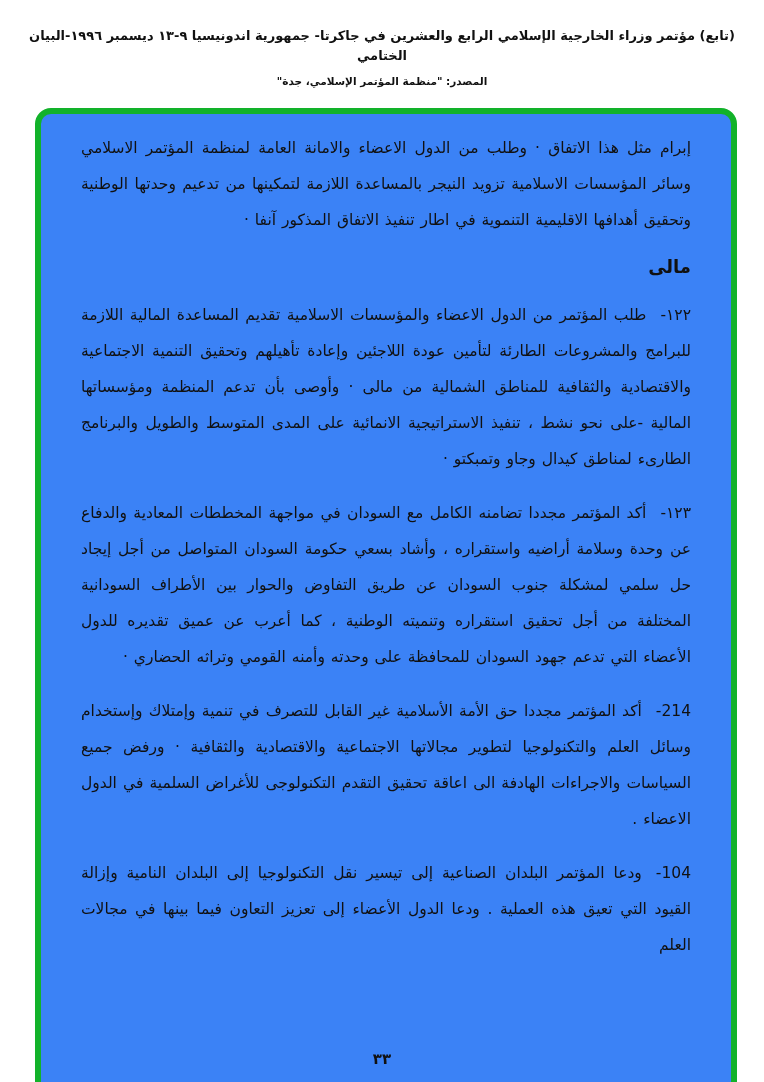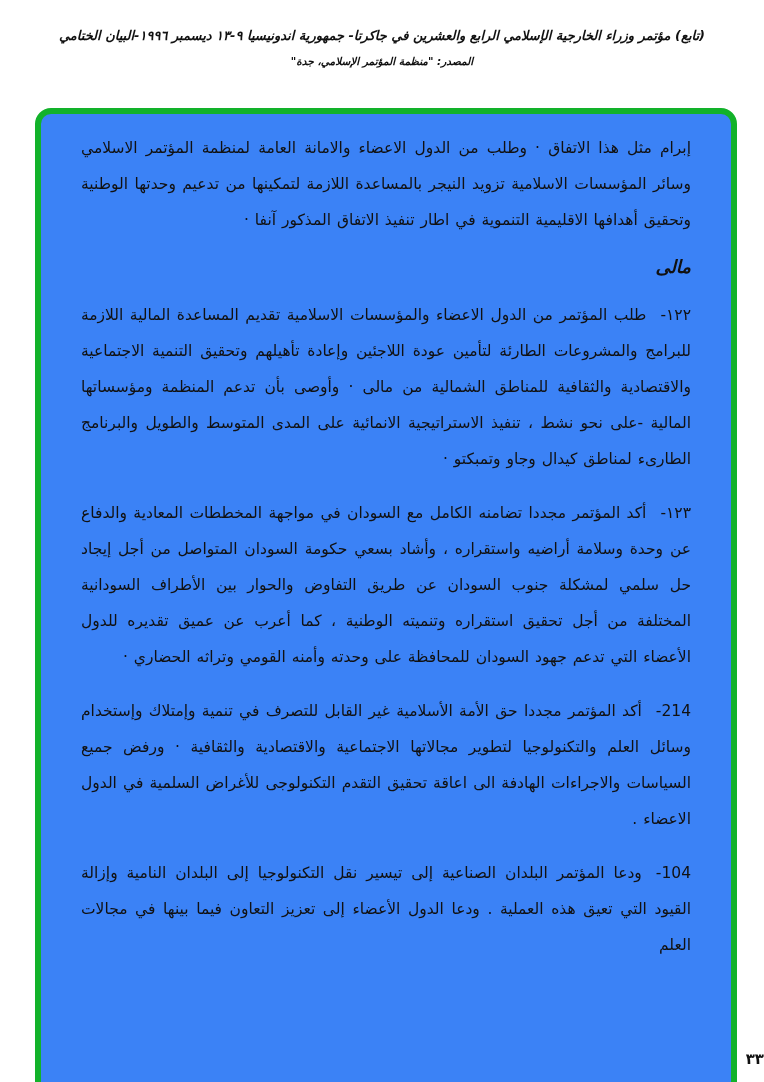--- a/index.html
+++ b/index.html
@@ -9,21 +9,20 @@
     font-family:"DejaVu Sans",sans-serif;
     color:#111111;
     overflow:hidden;
     position:relative;
     direction:rtl;
   }
   .header{
     position:absolute;
     top:26px;left:22px;right:22px;
     text-align:center;
-    font-style:italic;
   }
   .header-line1{
     font-size:13px;
     font-weight:bold;
     line-height:20px;
     letter-spacing:0.1px;
   }
   .header-line2{
     font-size:10.5px;
     font-weight:bold;
@@ -51,26 +50,27 @@
   .pnum{
     font-weight:normal;
     margin-left:14px;
     white-space:nowrap;
   }
   .sec-heading{
     font-weight:bold;
     text-align:right;
     margin:10px 0 20px 0;
   }
-  .sec-small{font-size:18px;font-style:italic;}
+  .sec-small{font-size:18px;}
   .sec-large{font-size:21px;letter-spacing:0.5px;}
   .sec-medium{font-size:19px;}
   .page-number{
     position:absolute;
     bottom:14px;left:0;right:0;
+    text-align:center;
     font-size:15px;
     font-weight:bold;
   }
 </style>
 </head>
 <body>
 
 <div class="header">
   <div class="header-line1">(تابع) مؤتمر وزراء الخارجية الإسلامي الرابع والعشرين في جاكرتا- جمهورية اندونيسيا ٩-١٣ ديسمبر ١٩٩٦-البيان الختامي</div>
   <div class="header-line2">المصدر: "منظمة المؤتمر الإسلامي، جدة"</div>

